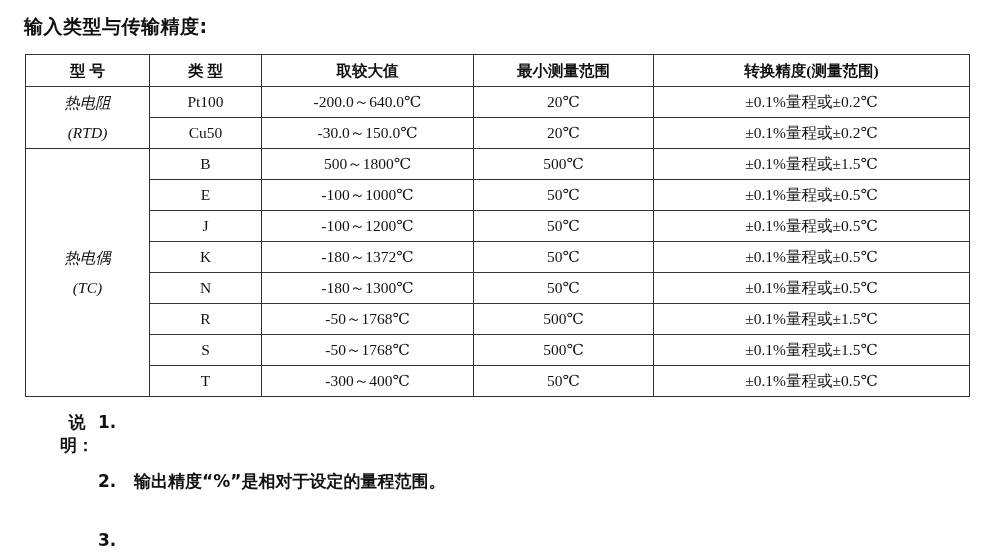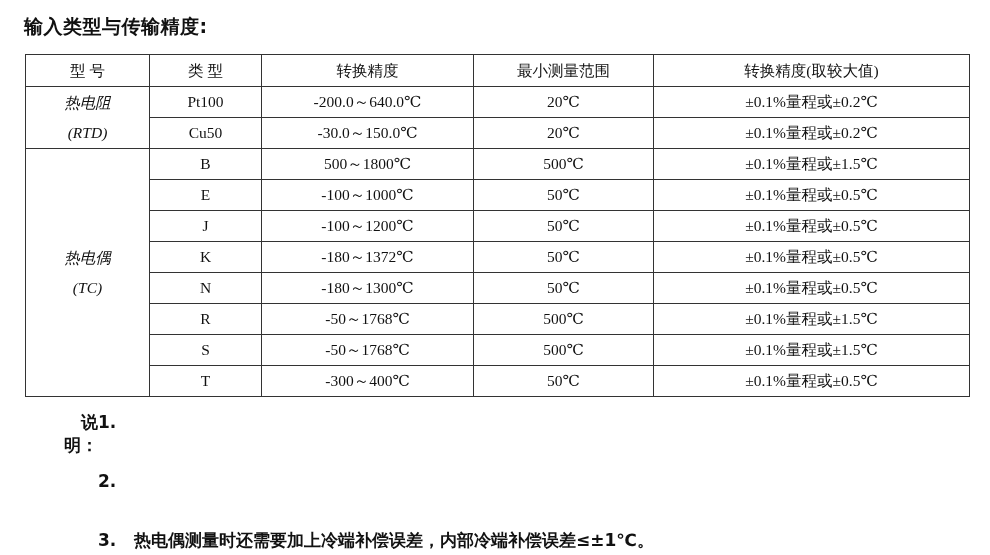--- a/index.html
+++ b/index.html
@@ -41,21 +41,21 @@
     vertical-align: middle;
     font-size: 15.5px;
     font-family: "Liberation Serif", "DejaVu Serif", serif;
     color: #111111;
     padding: 0;
     height: 30px;
     line-height: 30px;
     white-space: nowrap;
   }
   table.spec th {
-    font-weight: normal;
+    font-weight: bold;
     height: 31px;
     line-height: 31px;
   }
   .col-model  { width: 124px; }
   .col-type   { width: 112px; }
   .col-range  { width: 212px; }
   .col-min    { width: 180px; }
   .col-acc    { width: 316px; }
 
   .cell-vert {
@@ -74,21 +74,21 @@
     display: flex;
     align-items: baseline;
     font-family: "DejaVu Sans", "Liberation Sans", sans-serif;
     font-weight: bold;
     font-size: 17px;
     color: #111111;
     margin-bottom: 13px;
   }
   .note-label {
     width: 76px;
-    text-align: right;
+    text-align: center;
     padding-left: 34px;
     box-sizing: border-box;
   }
   .note-num {
     width: 36px;
     text-align: left;
   }
   .note-text {
     flex: 1;
   }
@@ -106,23 +106,23 @@
       <col class="col-model">
       <col class="col-type">
       <col class="col-range">
       <col class="col-min">
       <col class="col-acc">
     </colgroup>
     <thead>
       <tr>
         <th>型  号</th>
         <th>类  型</th>
-        <th>转换精度</th>
+        <th>取较大值</th>
         <th>最小测量范围</th>
-        <th>转换精度(取较大值)</th>
+        <th>转换精度(测量范围)</th>
       </tr>
     </thead>
     <tbody>
       <tr>
         <td class="cell-vert" rowspan="2">
           <span>热电阻</span>
           <span>(RTD)</span>
         </td>
         <td>Pt100</td>
         <td>-200.0～640.0℃</td>
@@ -192,21 +192,21 @@
   </table>
 
   <div class="notes">
     <div class="note-row">
       <div class="note-label">说明：</div>
       <div class="note-num">1.</div>
     </div>
     <div class="note-row indent">
       <div class="note-label">说明：</div>
       <div class="note-num">2.</div>
+      <div class="note-text">输出精度“%”是相对于设定的量程范围。</div>
     </div>
     <div class="note-row indent">
       <div class="note-label">说明：</div>
       <div class="note-num">3.</div>
-      <div class="note-text">热电偶测量时还需要加上冷端补偿误差，内部冷端补偿误差≤±1℃。</div>
     </div>
   </div>
 
 </div>
 
 </body></html>

